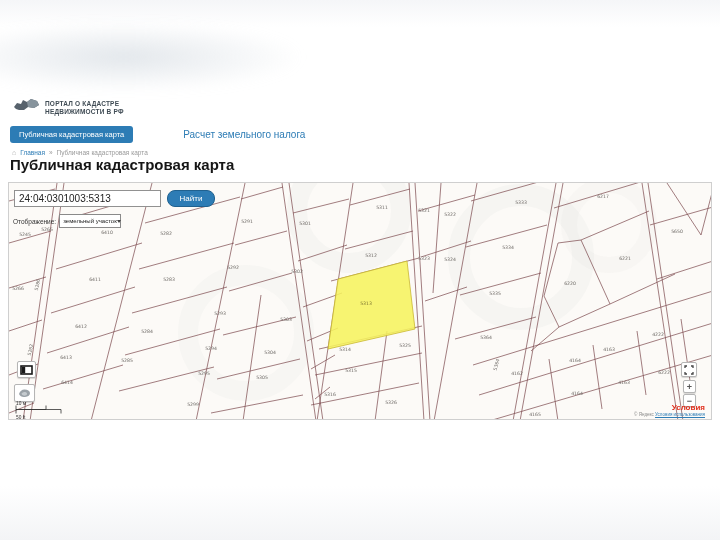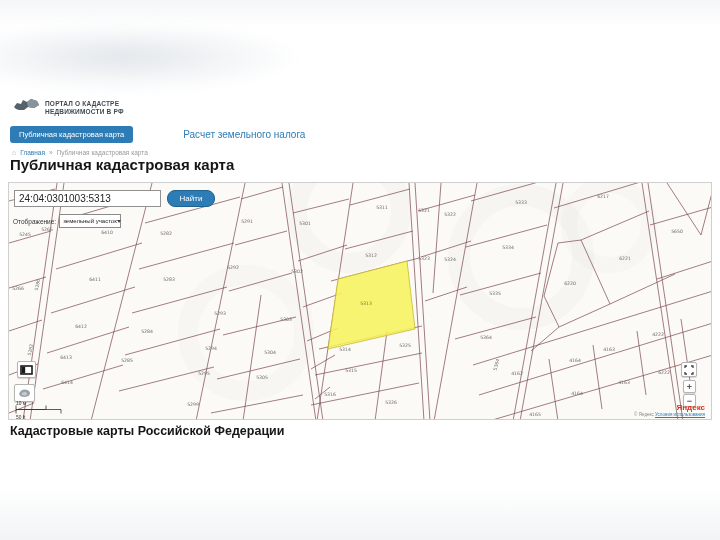--- a/index.html
+++ b/index.html
@@ -230,22 +230,21 @@
 
     <div class="mapbtn fs-btn">
       <svg width="10" height="10" viewBox="0 0 10 10">
         <path d="M1 3 V1 H3 M7 1 H9 V3 M9 7 V9 H7 M3 9 H1 V7" stroke="#444" stroke-width="1.3" fill="none"></path>
       </svg>
     </div>
     <div class="mapbtn zoom-in">+</div>
     <div class="mapbtn zoom-out">−</div>
 
     <div class="map-attr">
-      <div class="yandex-brand">Яндекс</div>
+      <div class="yandex-brand">Условия</div>
       <div class="attr-line">
         <span>© Яндекс</span>
         <span class="terms">Условия использования</span>
       </div>
     </div>
   </div>
 
-  <div class="footer-caption">Кадастровые карты Российской Федерации</div>
 </div>
 
 </body></html>

